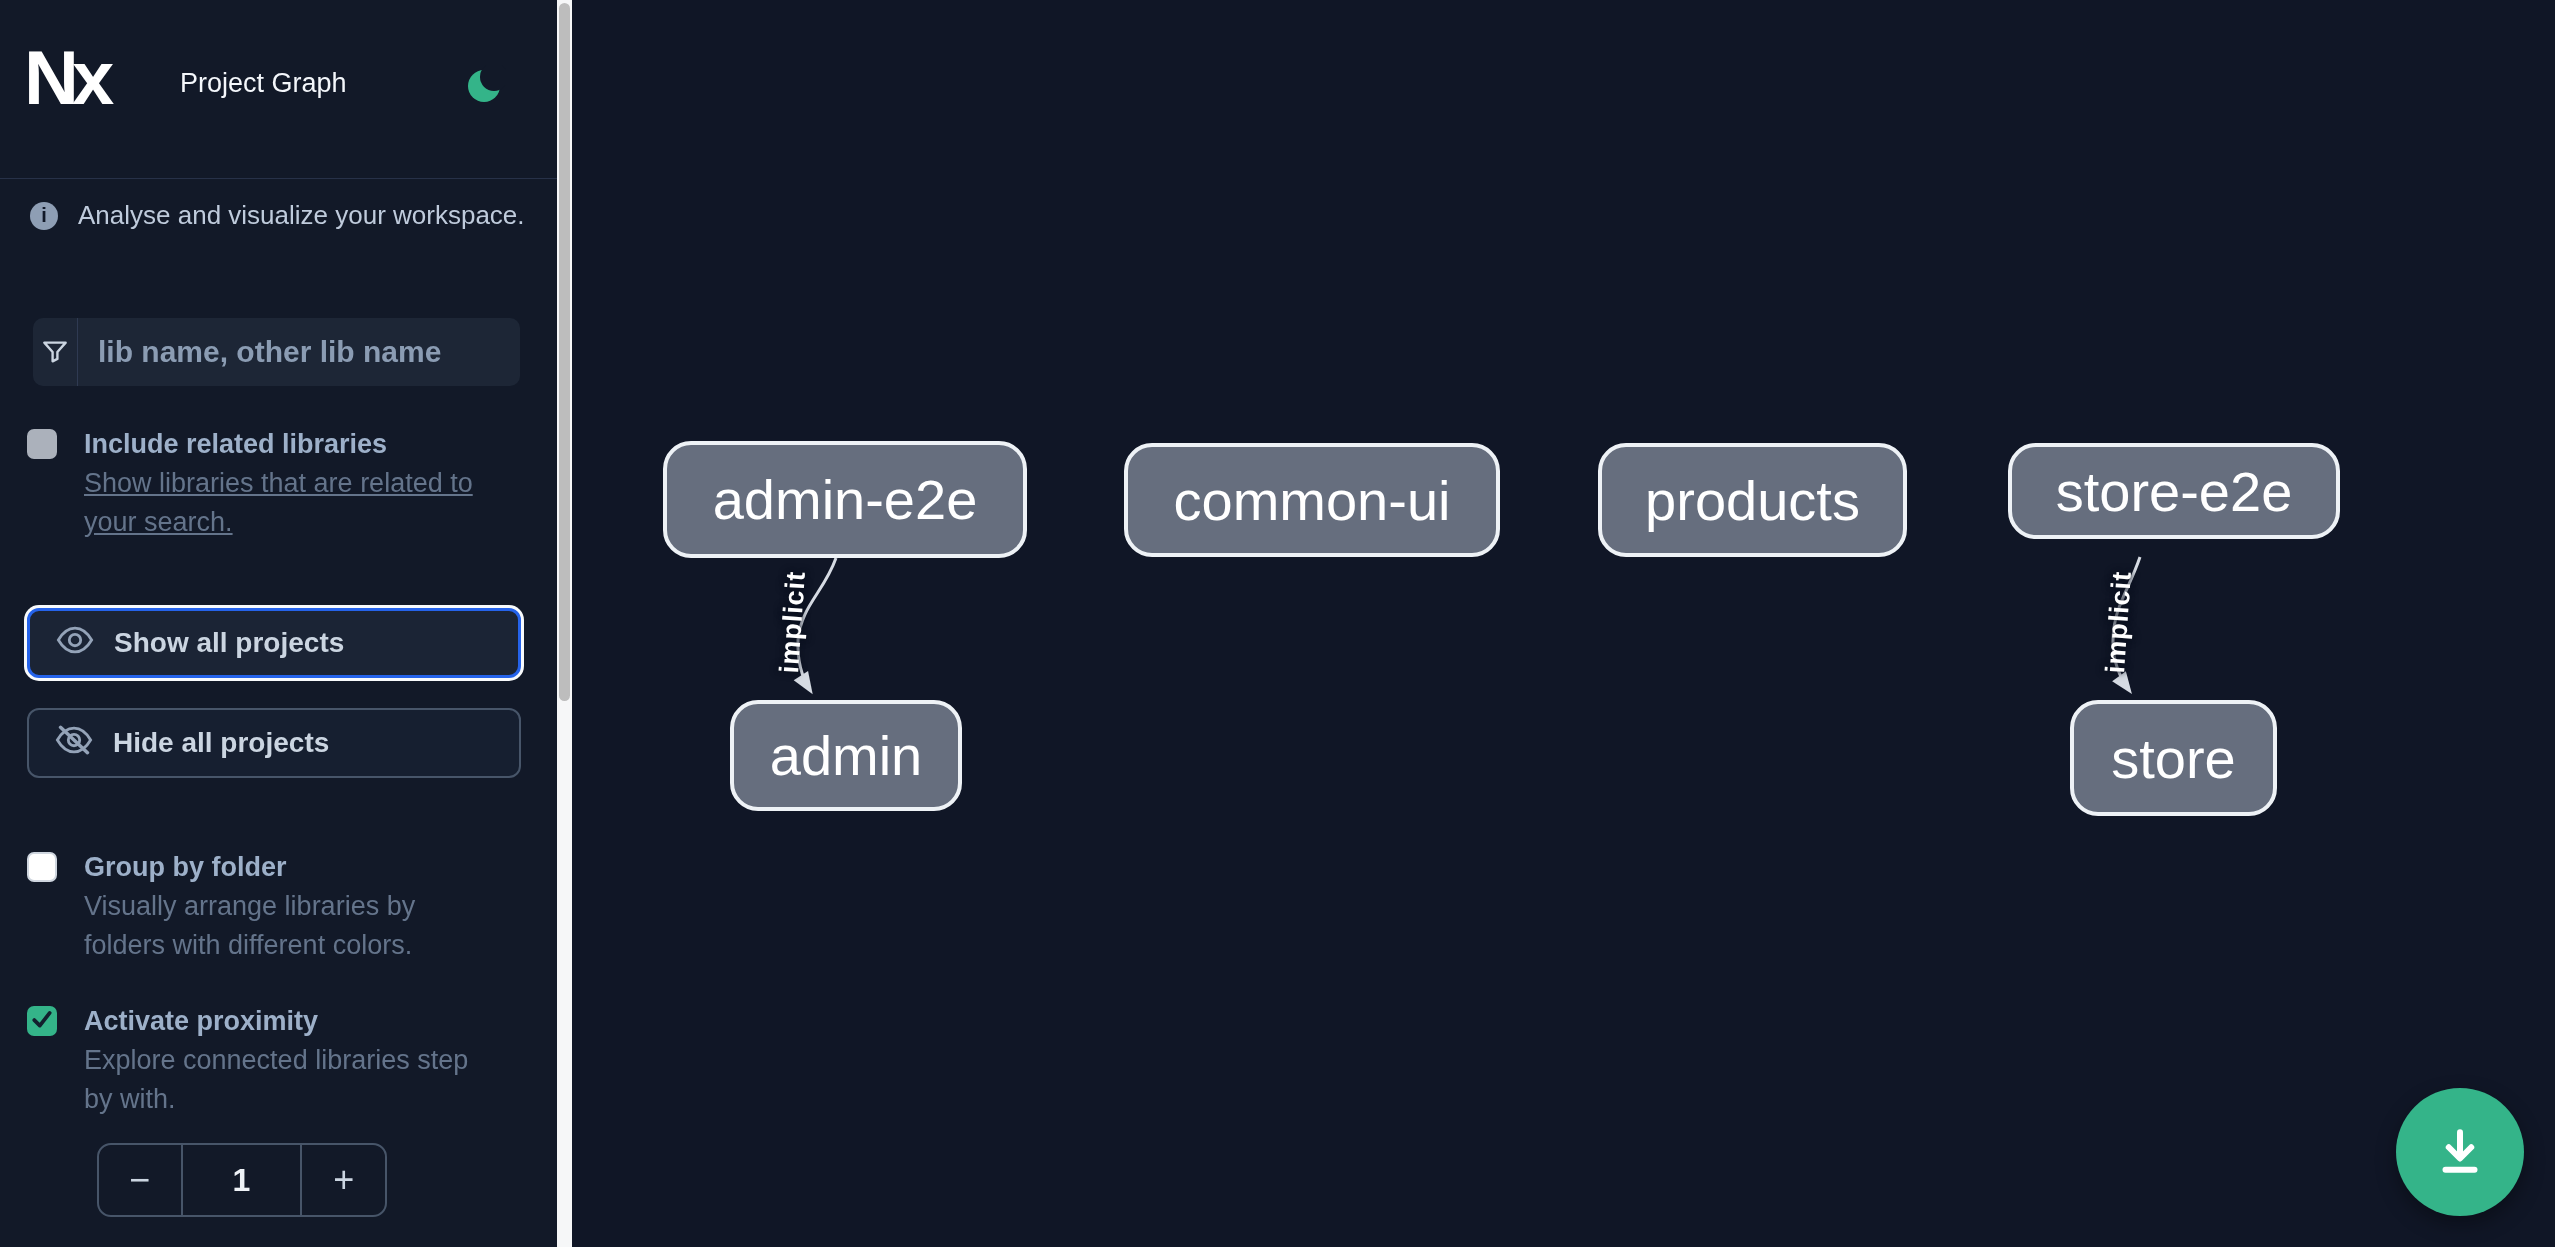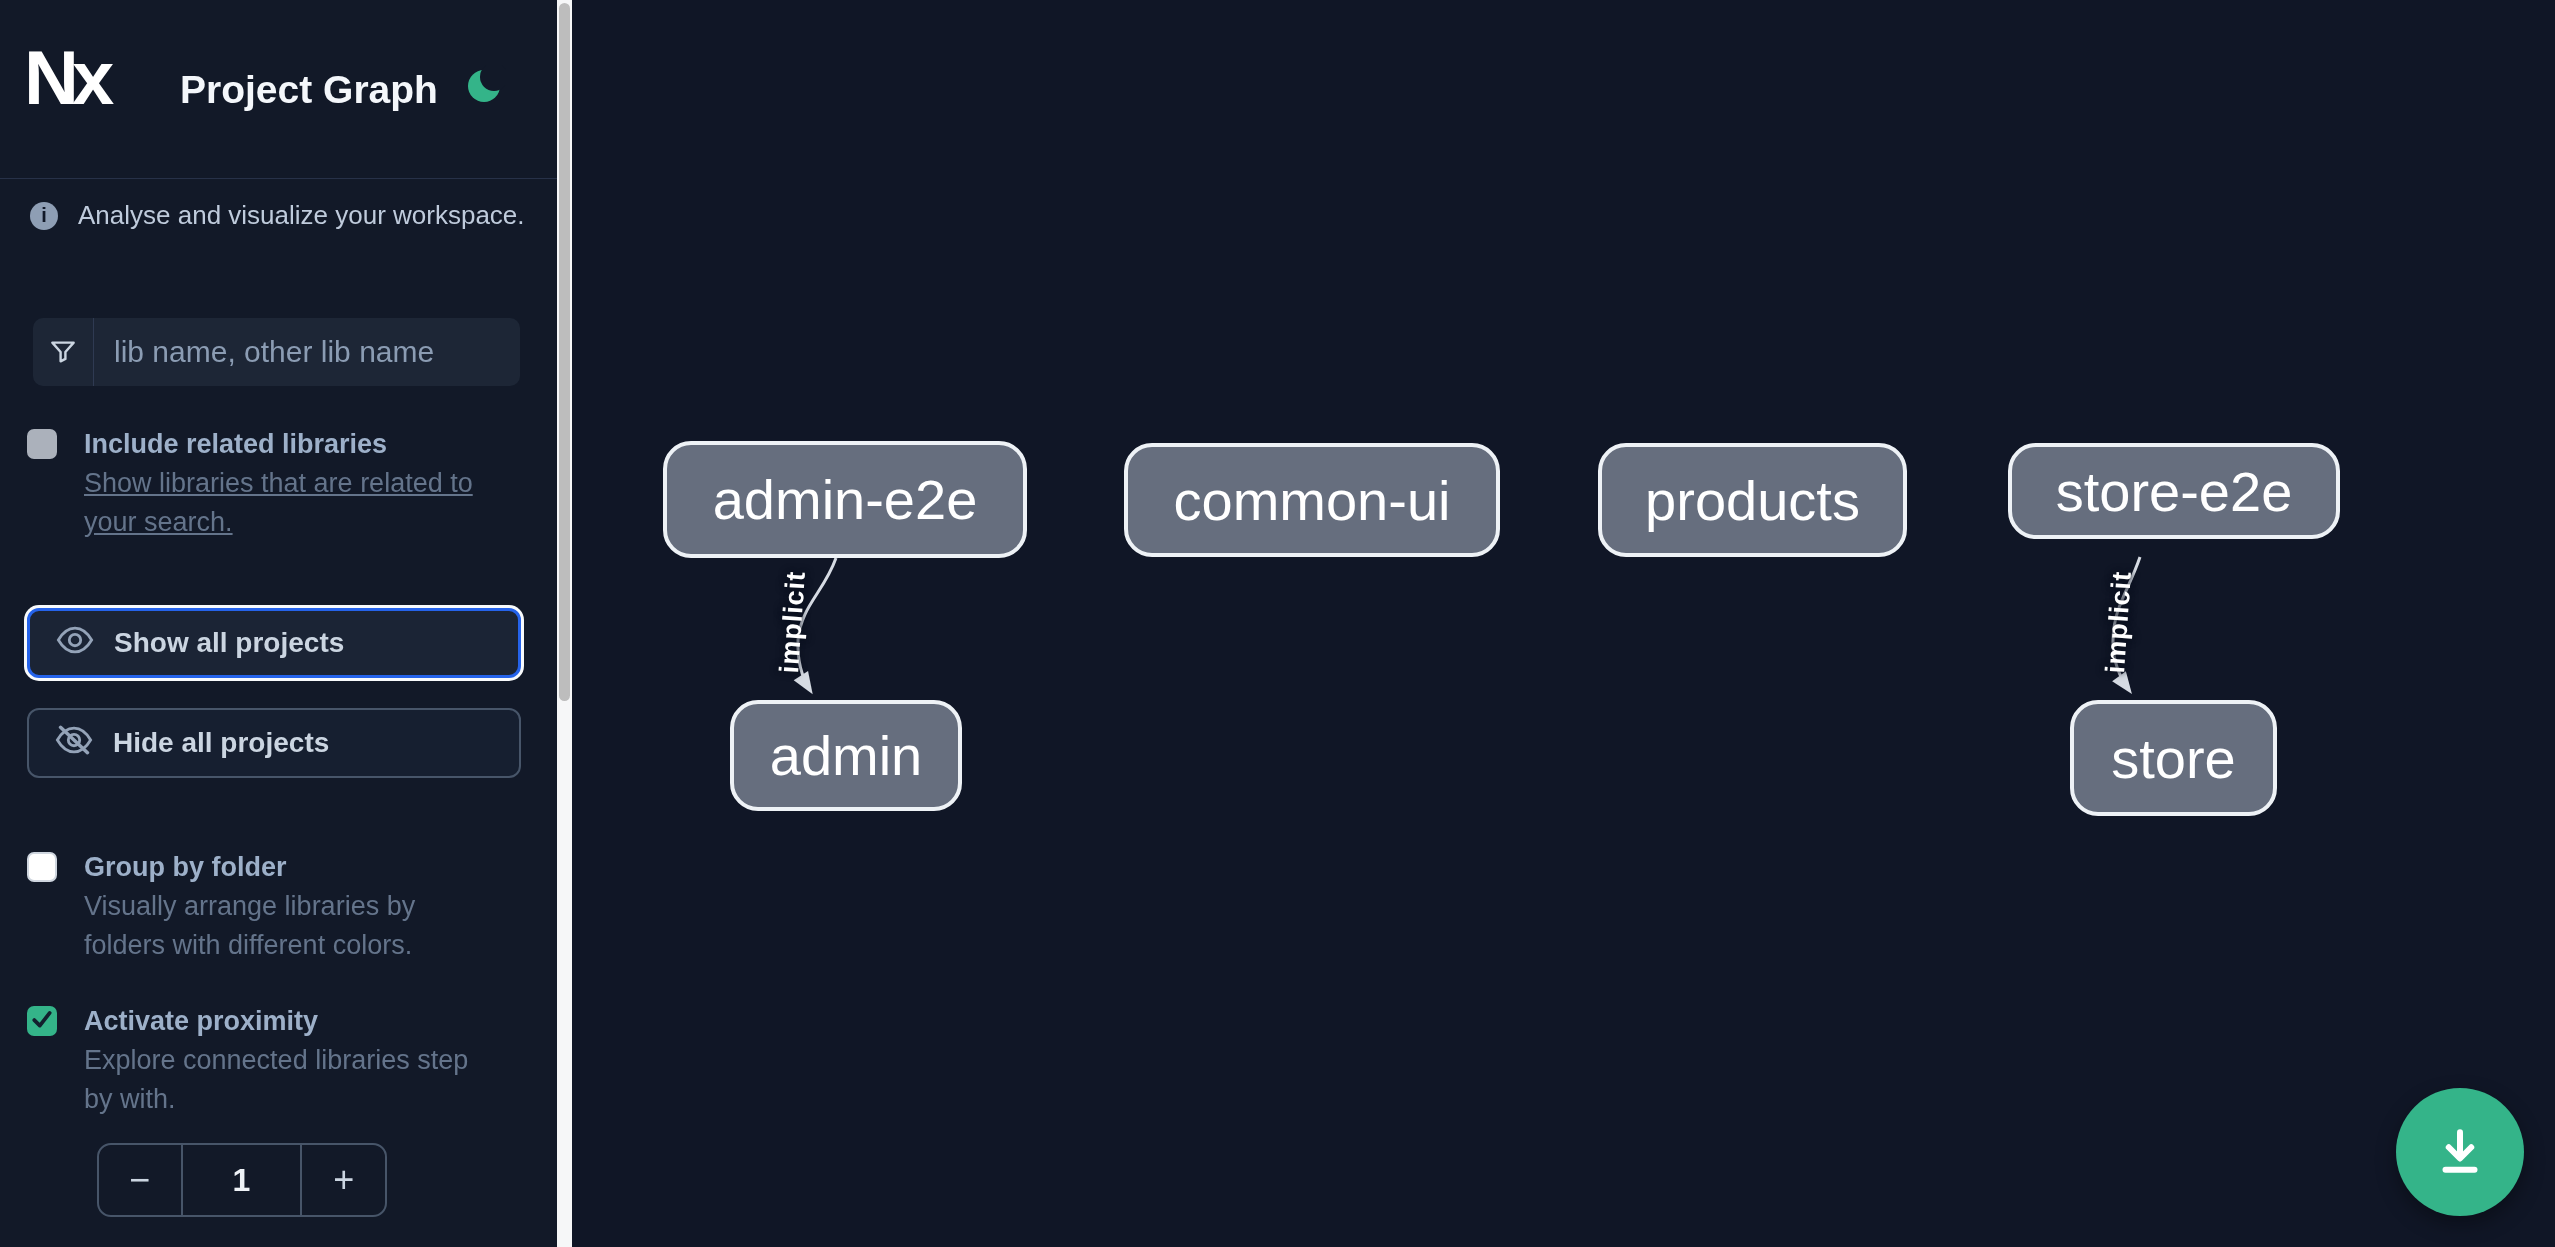--- a/index.html
+++ b/index.html
@@ -4,33 +4,33 @@
 <style>
   html,body{margin:0;padding:0;width:2555px;height:1247px;overflow:hidden;
     font-family:"Liberation Sans",sans-serif;background:#101626;}
   .stage{position:absolute;left:0;top:0;width:2555px;height:1247px;}
 
   
   .sidebar{position:absolute;left:0;top:0;width:557px;height:1247px;background:#121928;}
   .hdr-divider{position:absolute;left:0;top:178px;width:557px;height:1px;background:#273148;}
   .logo{position:absolute;left:24px;top:46px;width:110px;height:70px;color:#fff;
     font-size:76px;font-weight:800;letter-spacing:-7px;line-height:64px;}
-  .title{position:absolute;left:180px;top:68px;font-size:39px;font-weight:700;color:#f4f7fb;}
+  .title{position:absolute;left:180px;top:68px;font-size:27px;font-weight:400;color:#f4f7fb;}
   .theme-btn{position:absolute;left:462px;top:62px;width:48px;height:48px;background:none;border:none;cursor:pointer;padding:0;}
 
   .intro-row{position:absolute;left:30px;top:200px;display:flex;align-items:center;gap:20px;}
   .info-icon{width:28px;height:28px;border-radius:50%;background:#8e9eb4;color:#121928;
     font-size:20px;font-weight:800;display:flex;align-items:center;justify-content:center;font-style:normal;}
   .intro-text{font-size:26px;font-weight:500;color:#bfcbdc;}
 
   .searchbox{position:absolute;left:33px;top:318px;width:487px;height:68px;background:#1d2636;
     border-radius:10px;display:flex;align-items:stretch;}
   .search-icon-cell{width:60px;display:flex;align-items:center;justify-content:center;border-right:1px solid #2f3a52;}
   .searchbox input{flex:1;background:transparent;border:none;outline:none;color:#dbe3ee;
-    font-size:30px;padding:0 20px;font-family:"Liberation Sans",sans-serif;}
+    font-size:30px;padding:0 20px;font-family:"Liberation Sans",sans-serif;font-weight:bold;}
   .searchbox input::placeholder{color:#8b9cb3;}
 
   .opt-check{position:absolute;left:27px;width:30px;height:30px;border-radius:7px;cursor:pointer;}
   .cb-gray{background:#abb1bb;}
   .cb-white{background:#ffffff;border:2px solid #cfd6df;box-sizing:border-box;}
   .cb-green{background:#34b489;display:flex;align-items:center;justify-content:center;}
   .opt-label{position:absolute;left:84px;font-size:27px;font-weight:700;color:#9db0c9;}
   .opt-desc{position:absolute;left:84px;width:440px;font-size:27px;font-weight:400;color:#64748b;line-height:39px;}
 
   .side-btn{position:absolute;left:27px;width:494px;height:70px;border-radius:12px;cursor:pointer;

